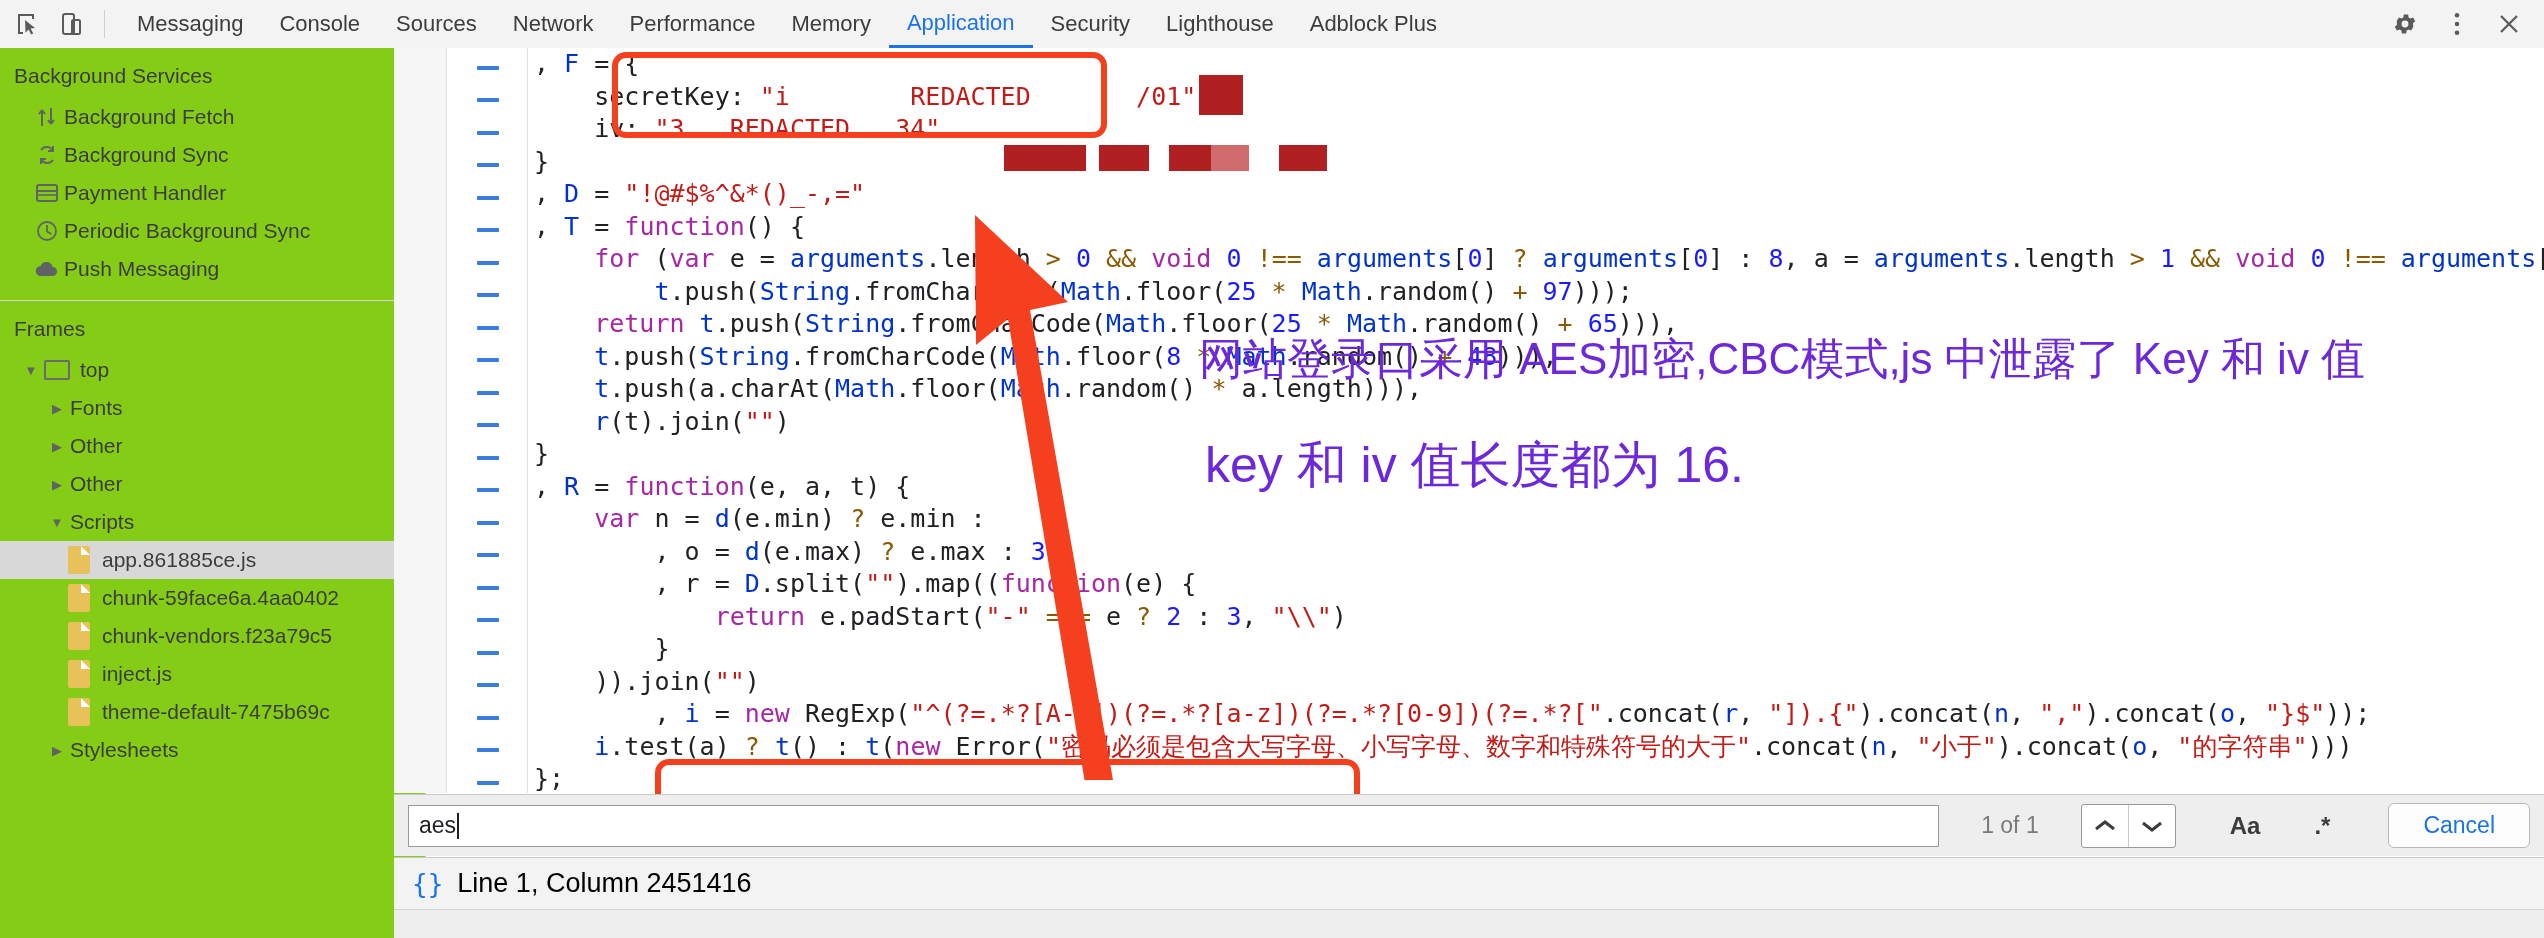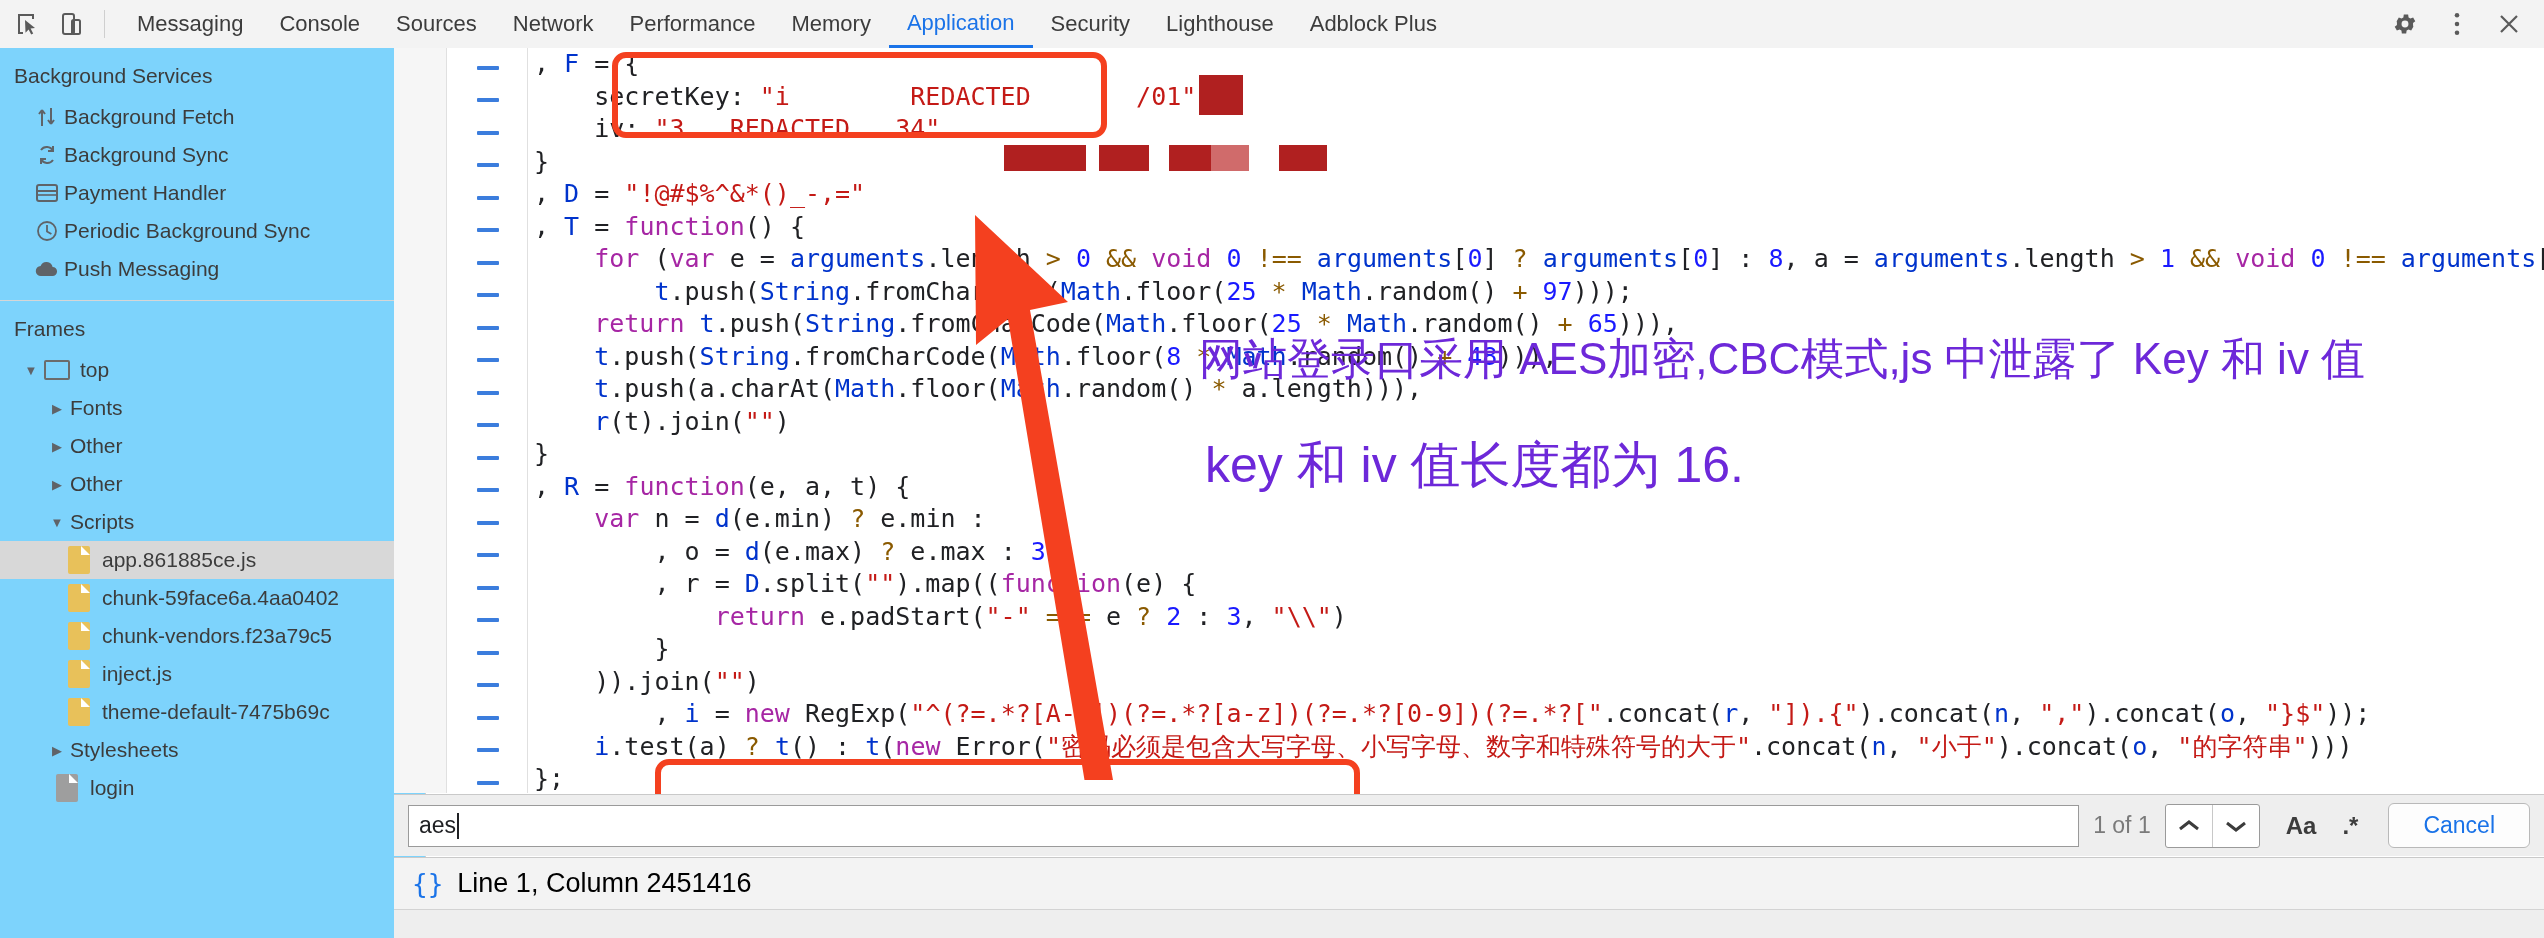--- a/index.html
+++ b/index.html
@@ -29,21 +29,21 @@
     font-size:22px;color:#3c3c3c;box-sizing:border-box;
     white-space:nowrap;
   }
   .tab.active{color:#1a73e8;border-bottom:3px solid #1a73e8;}
   .tb-right{margin-left:auto;display:flex;align-items:center;padding-right:18px;}
   .tb-right .tb-icon{margin-left:18px;}
 
   
   .sidebar{
     position:absolute;left:0;top:48px;width:426px;height:890px;
-    background:#7dd3fc;border-right:1px solid #cdcdcd;
+    background:#84cc16;border-right:1px solid #cdcdcd;
     box-sizing:border-box;overflow:hidden;
   }
   .panel-title{
     font-size:21px;color:#3c3c3c;padding:16px 0 10px 14px;
   }
   .sb-row{
     display:flex;align-items:center;height:38px;padding-left:30px;
     font-size:21px;color:#3c3c3c;white-space:nowrap;
   }
   .sb-row .ic{width:34px;display:flex;align-items:center;justify-content:center;color:#5f6368;}
@@ -106,21 +106,21 @@
   }
   .redact{position:absolute;background:#b02020;}
   .redact.soft{background:#d06b6b;}
 
   .arrow{position:absolute;left:880px;top:120px;width:340px;height:660px;pointer-events:none;}
 
   
   .findbar{
     position:absolute;left:394px;top:794px;width:2150px;height:62px;
     background:#eeeeee;border-top:1px solid #c9c9c9;
-    display:flex;align-items:center;box-sizing:border-box;padding:0 14px;
+    display:flex;align-items:center;box-sizing:border-box;padding:0 14px;gap:28px;
   }
   .find-input{
     flex:1;height:42px;background:#ffffff;border:1px solid #9a9a9a;
     display:flex;align-items:center;padding:0 10px;box-sizing:border-box;
     font-size:23px;color:#202124;position:relative;
   }
   .caret{display:inline-block;width:2px;height:26px;background:#202124;margin-left:1px;}
   .matches{font-size:23px;color:#7a7a7a;padding:0 14px;}
   .stepper{
     display:flex;border:1px solid #9a9a9a;border-radius:3px;overflow:hidden;height:42px;background:#fff;
@@ -301,24 +301,20 @@
       <span class="tree-label">inject.js</span>
     </div>
     <div class="tree-row ind3">
       <span class="file-ico"></span>
       <span class="tree-label">theme-default-7475b69c</span>
     </div>
 
     <div class="tree-row ind2">
       <span class="tw">▶</span>
       <span class="tree-label">Stylesheets</span>
-    </div>
-    <div class="tree-row" style="padding-left:56px">
-      <span class="file-ico grey"></span>
-      <span class="tree-label">login</span>
     </div>
   </div>
 
   <div class="editor">
     <div class="gutter-a"></div>
     <div class="gutter-b"></div>
     <div class="fold-col">
       <div class="fold-dash" style="top:18px"></div>
       <div class="fold-dash" style="top:50px"></div>
       <div class="fold-dash" style="top:83px"></div>

